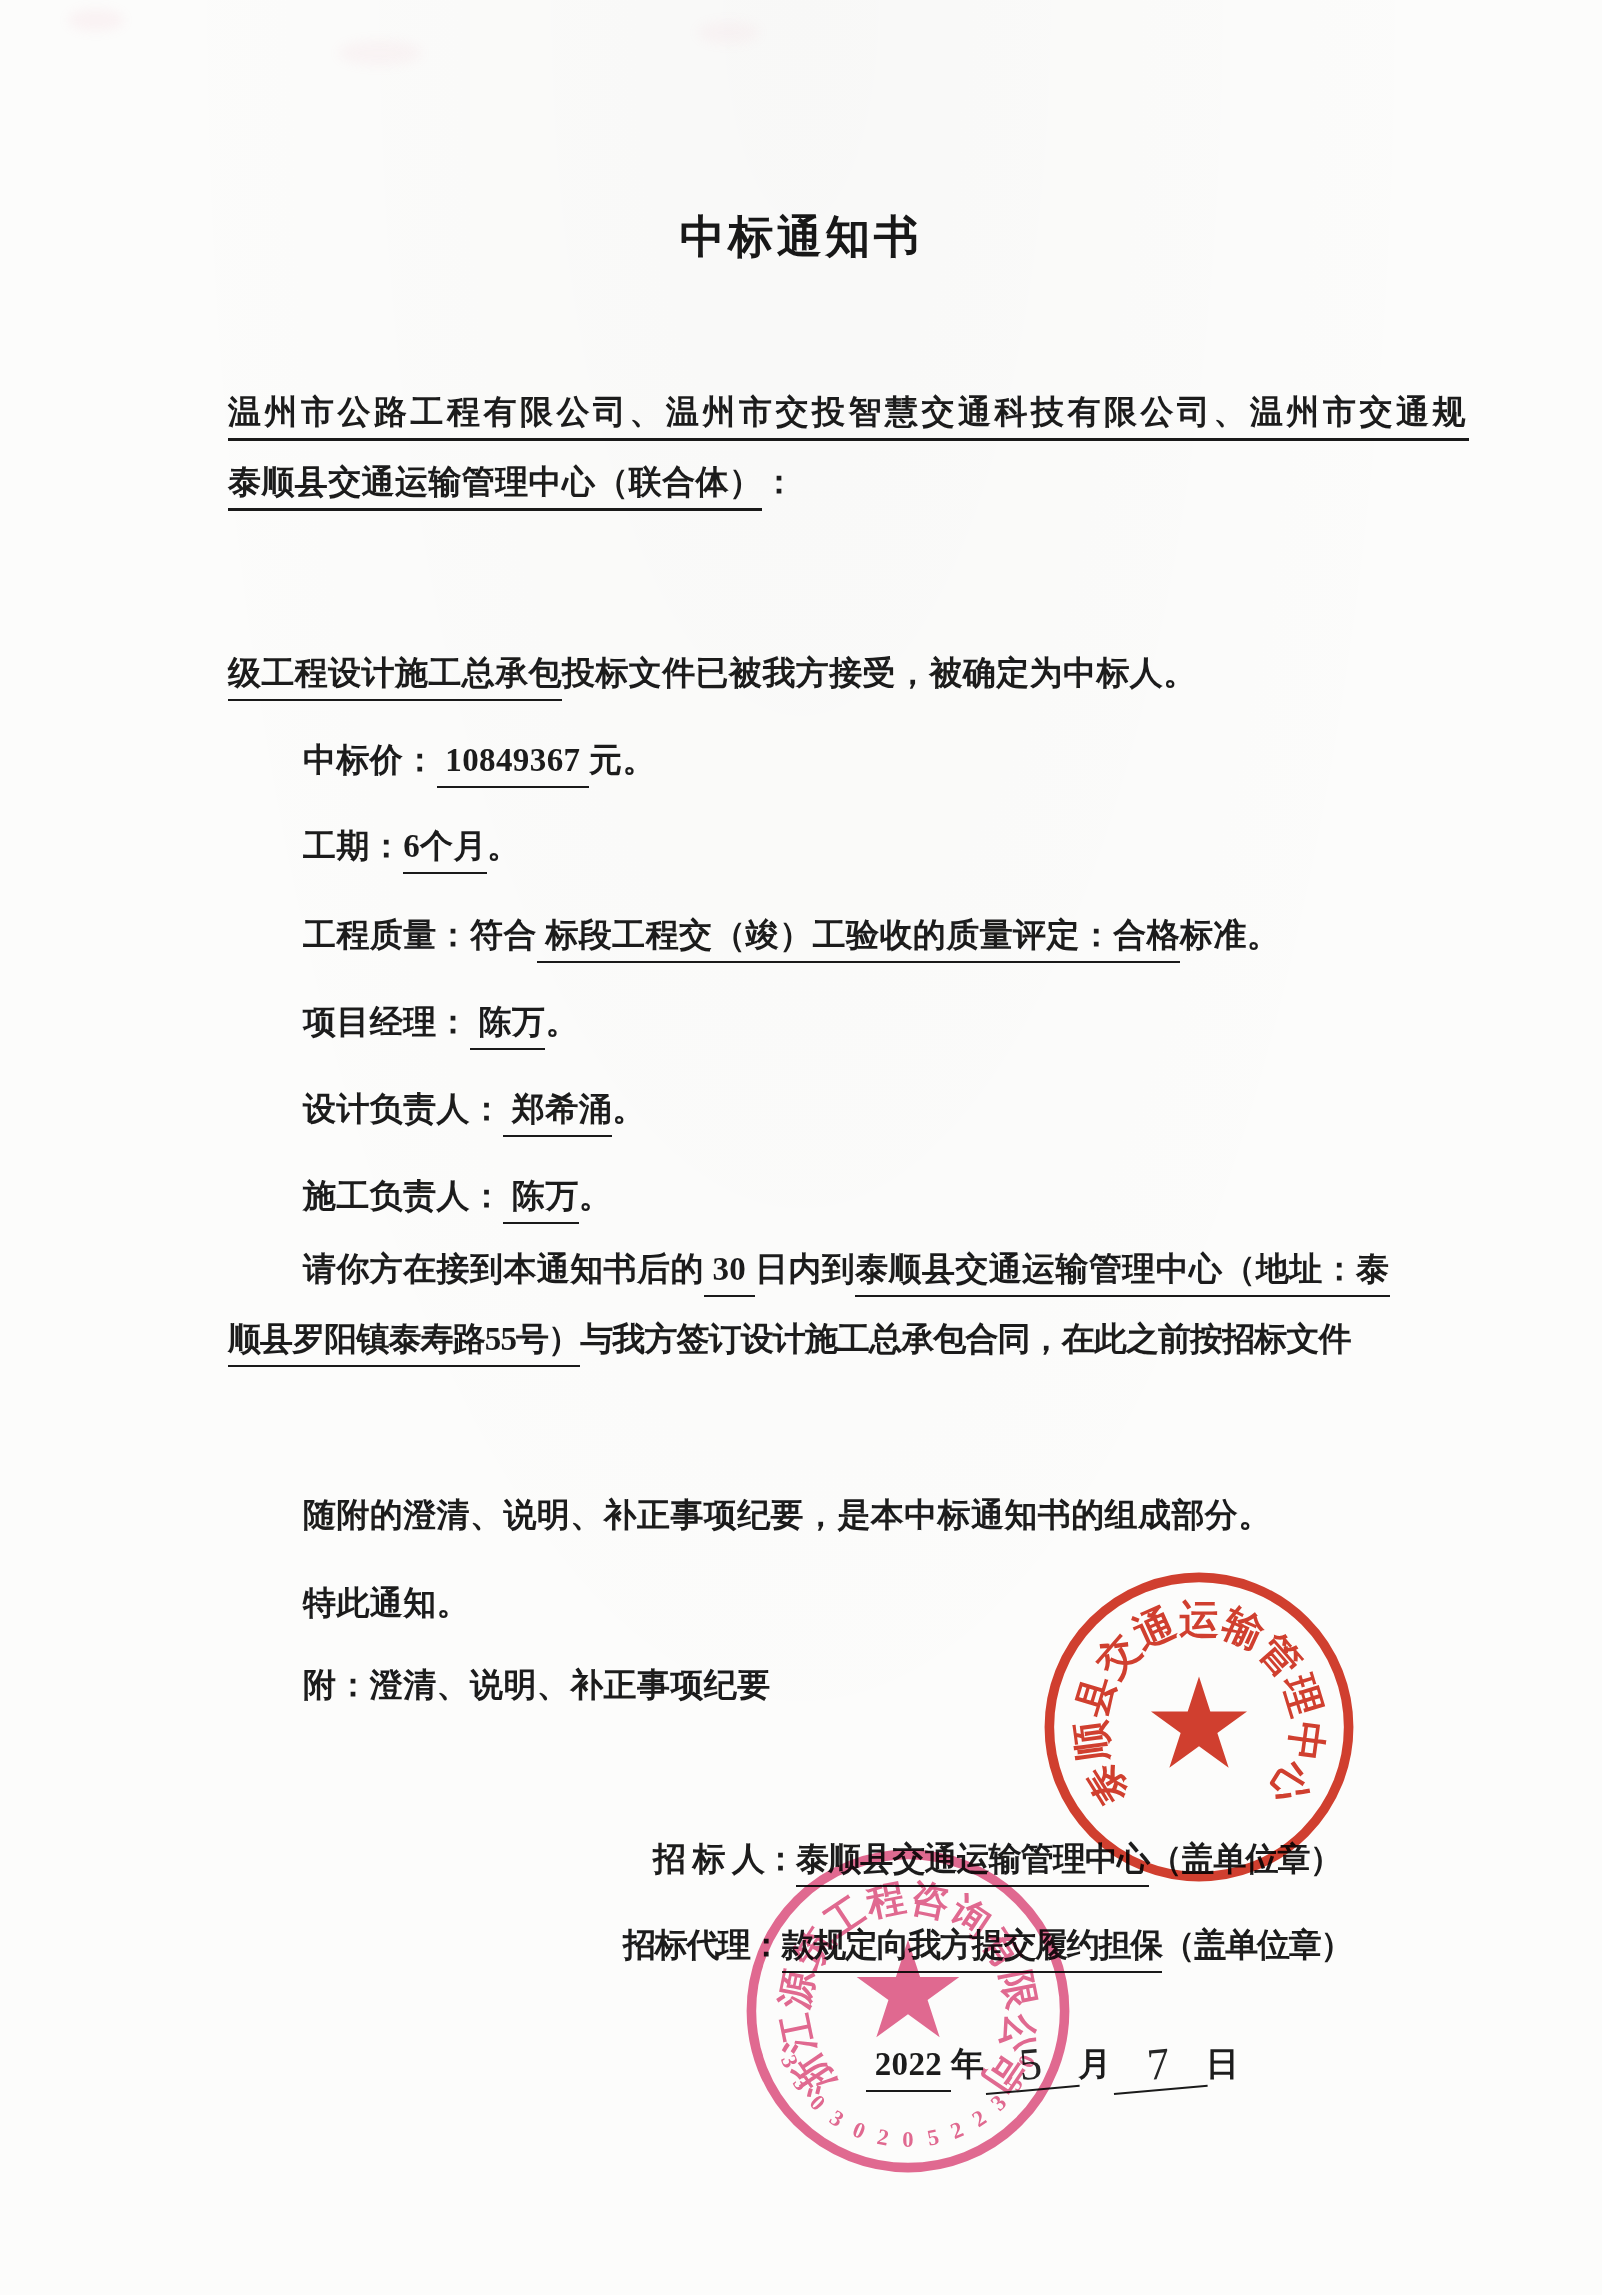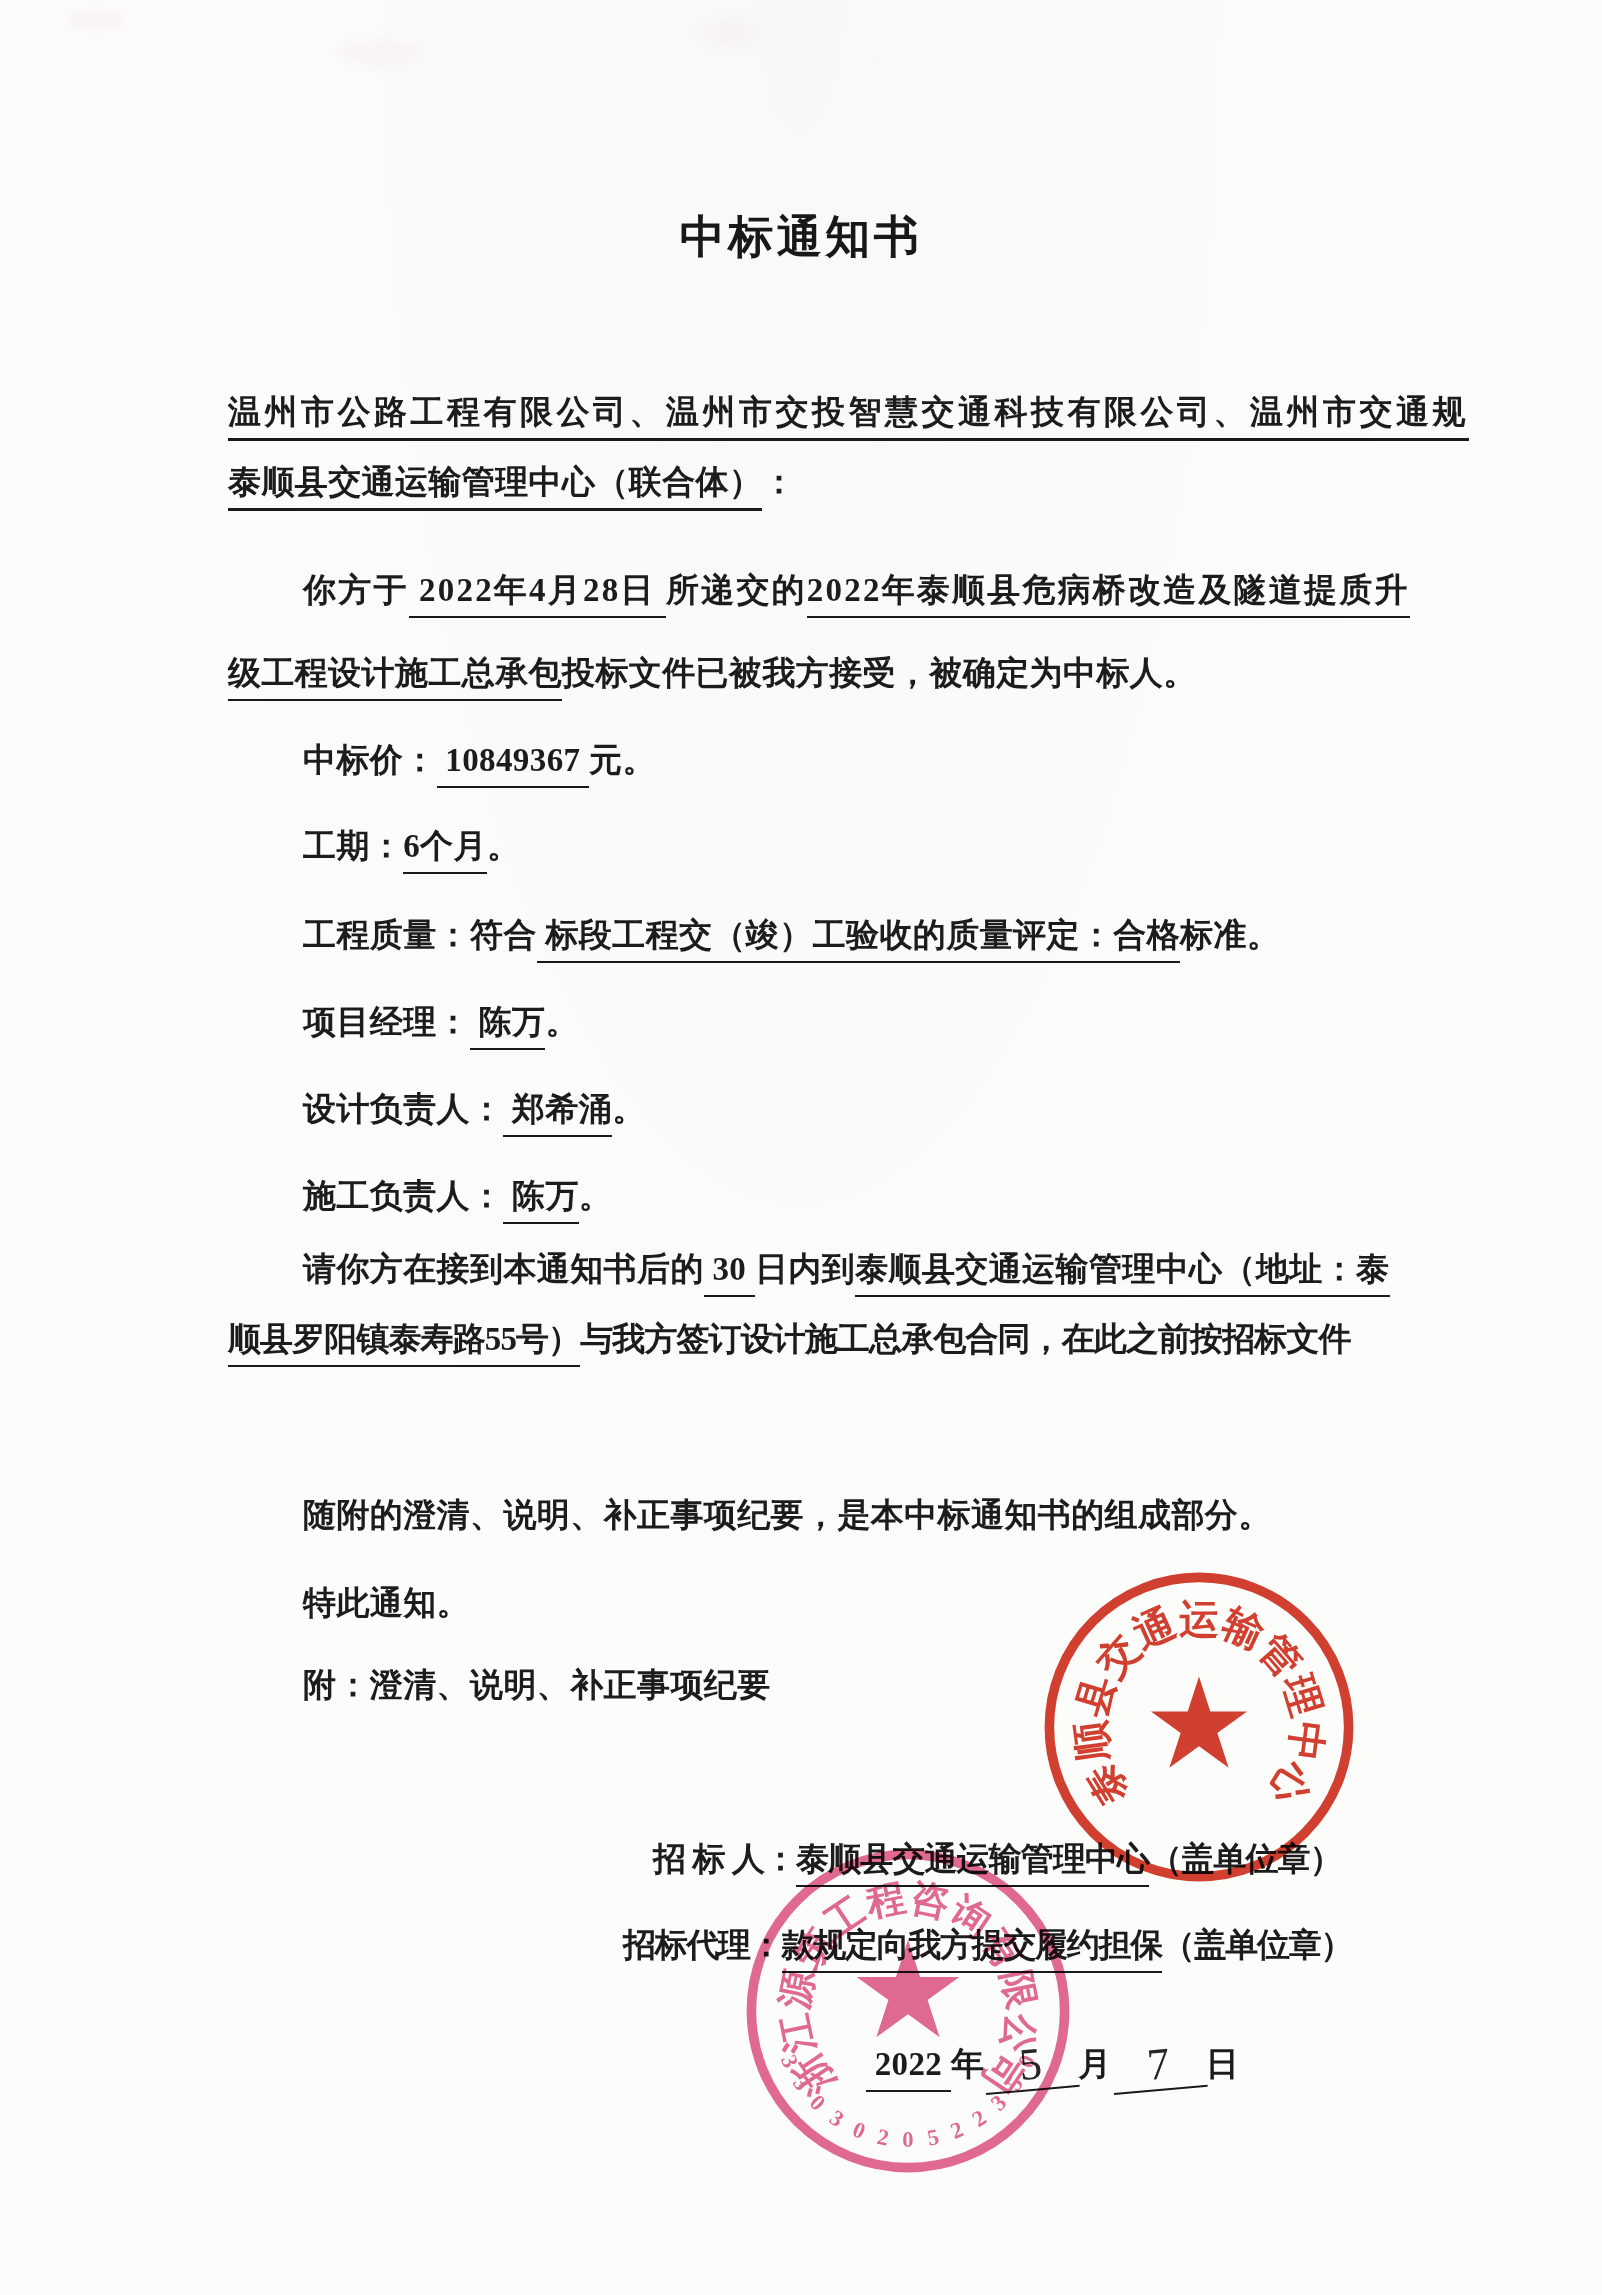--- a/index.html
+++ b/index.html
@@ -70,21 +70,20 @@
 
   <div class="artifact a1"></div>
   <div class="artifact a2"></div>
   <div class="artifact a3"></div>
 
   <div class="title">中标通知书</div>
 
   <div class="line heavy sp4" style="top:390px;left:228px"><span class="u">温州市公路工程有限公司、温州市交投智慧交通科技有限公司、温州市交通规</span></div>
   <div class="line heavy" style="top:460px;left:228px"><span class="u">泰顺县交通运输管理中心（联合体）</span><span>：</span></div>
 
-  <div class="line sp25" style="top:568px;left:303px"><span>你方于</span><span class="u"> 2022年4月28日 </span><span>所递交的</span><span class="u">2022年泰顺县危病桥改造及隧道提质升</span></div>
   <div class="line" style="top:651px;left:228px"><span class="u">级工程设计施工总承包</span><span>投标文件已被我方接受，被确定为中标人。</span></div>
 
   <div class="line" style="top:738px;left:303px"><span>中标价：</span><span class="u"> 10849367 </span><span>元。</span></div>
   <div class="line" style="top:824px;left:303px"><span>工期：</span><span class="u">6个月</span><span>。</span></div>
   <div class="line" style="top:913px;left:303px"><span>工程质量：符合</span><span class="u"> 标段工程交（竣）工验收的质量评定：合格</span><span>标准。</span></div>
   <div class="line" style="top:1000px;left:303px"><span>项目经理：</span><span class="u"> 陈万</span><span>。</span></div>
   <div class="line" style="top:1087px;left:303px"><span>设计负责人：</span><span class="u"> 郑希涌</span><span>。</span></div>
   <div class="line" style="top:1174px;left:303px"><span>施工负责人：</span><span class="u"> 陈万</span><span>。</span></div>
 
   <div class="line" style="top:1247px;left:303px"><span>请你方在接到本通知书后的</span><span class="u"> 30 </span><span>日内到</span><span class="u">泰顺县交通运输管理中心（地址：泰</span></div>

